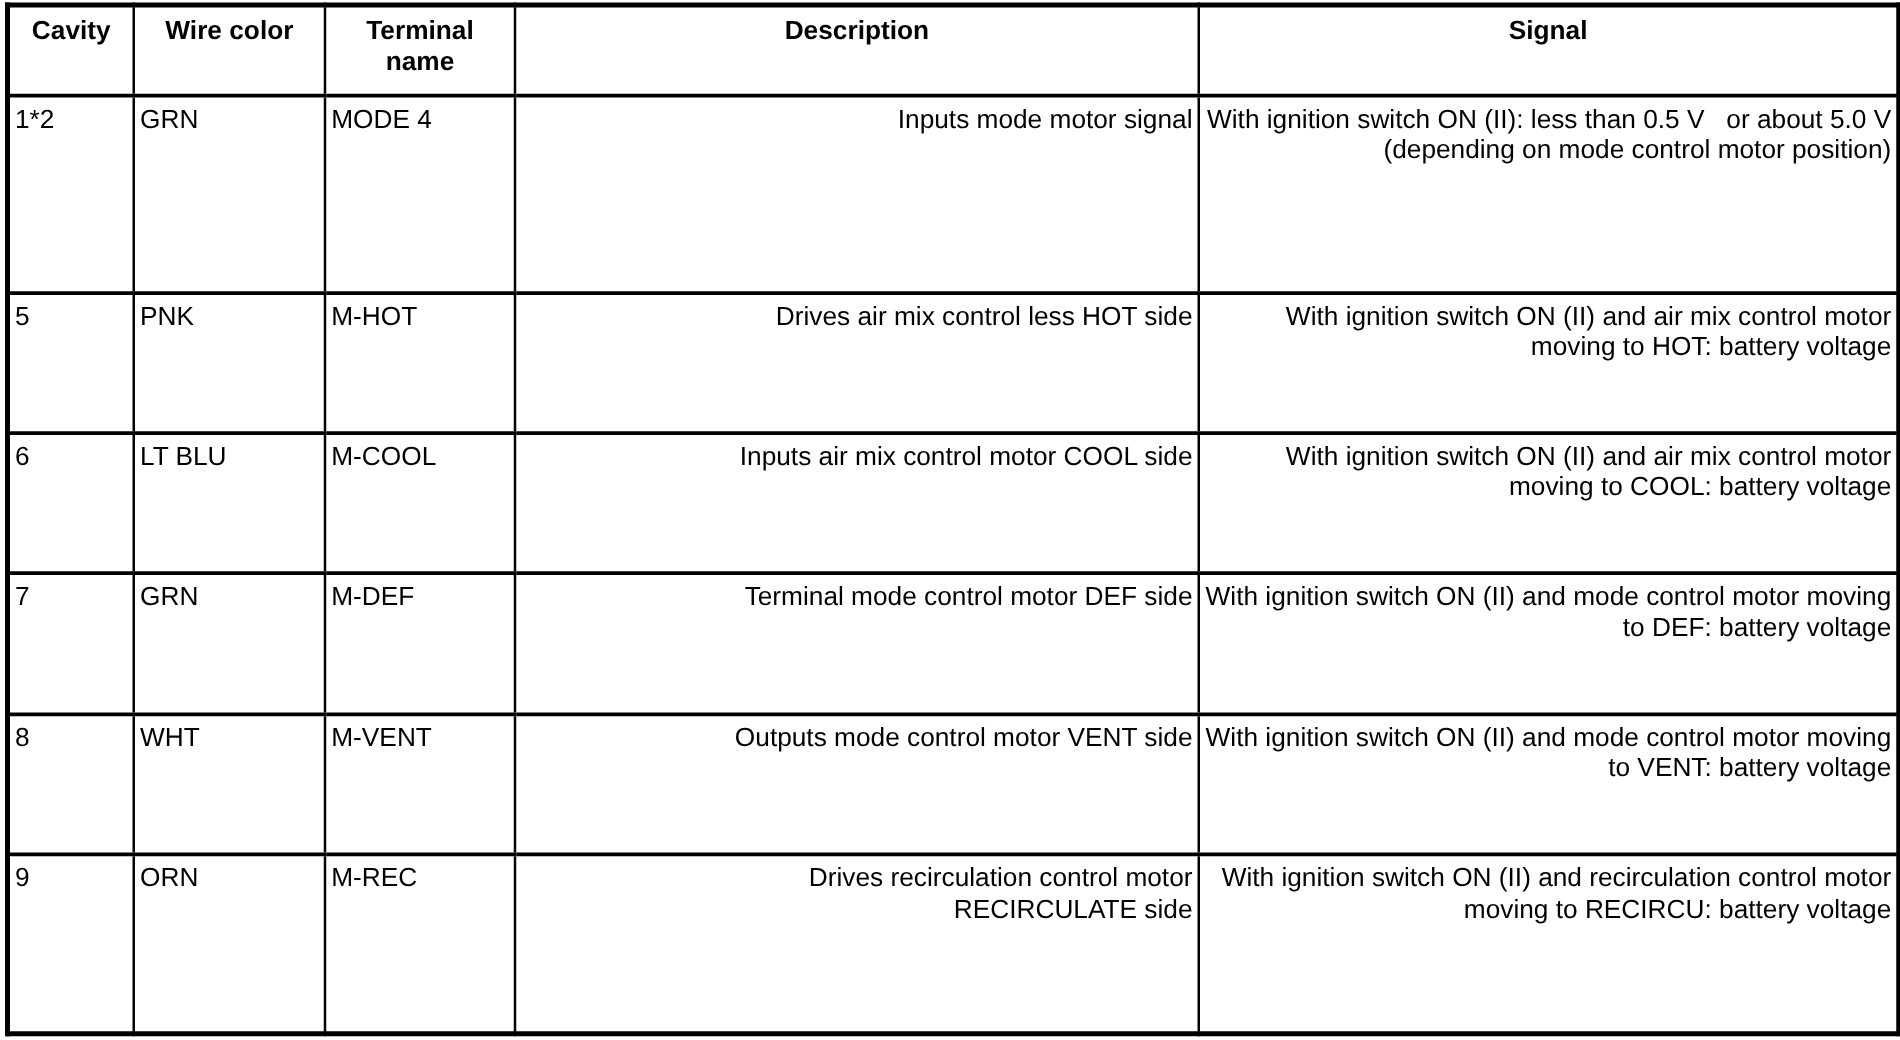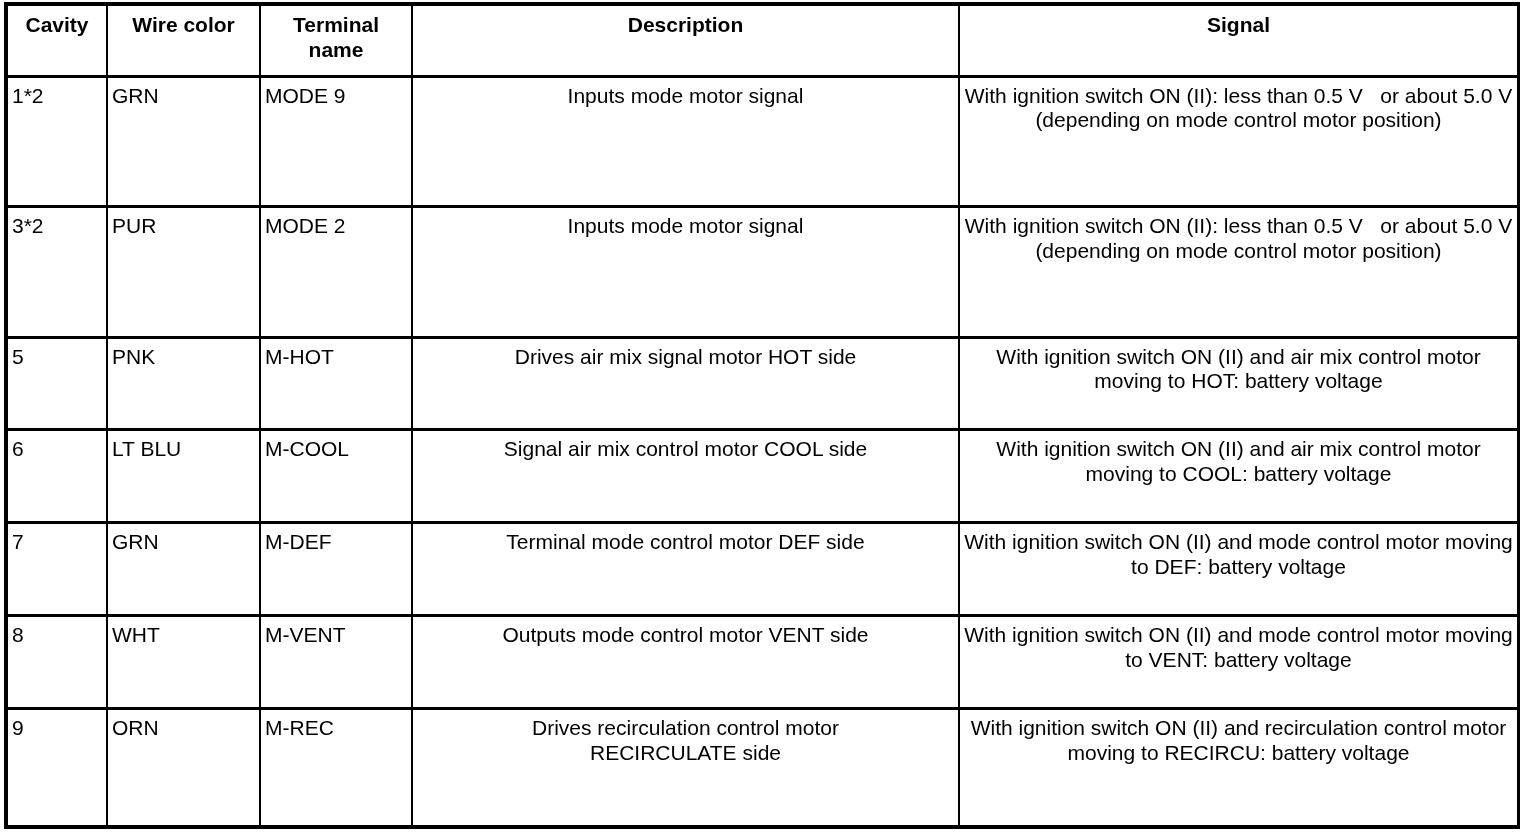--- a/index.html
+++ b/index.html
@@ -55,21 +55,21 @@
     line-height: 1.17;
     padding: 6px 4px 4px 4px;
     border-top: 3px solid #000000;
     border-bottom: 3px solid #000000;
   }
 
   td.c-cavity, td.c-wire, td.c-terminal {
     text-align: left;
   }
   td.c-desc, td.c-signal {
-    text-align: center;
+    text-align: right;
     padding-left: 6px;
     padding-right: 6px;
     white-space: pre-wrap;
   }
 
   
   col.w-cavity   { width: 101px; }
   col.w-wire     { width: 153px; }
   col.w-terminal { width: 152px; }
   col.w-desc     { width: 547px; }
@@ -100,43 +100,36 @@
         <th style="white-space: pre-line;">Terminal
 name</th>
         <th style="white-space: pre-line;">Description</th>
         <th style="white-space: pre-line;">Signal</th>
       </tr>
     </thead>
     <tbody>
       <tr class="r-tall">
         <td class="c-cavity">1*2</td>
         <td class="c-wire">GRN</td>
-        <td class="c-terminal">MODE 9</td>
-        <td class="c-desc">Inputs mode motor signal</td>
-        <td class="c-signal">With ignition switch ON (II): less than 0.5 V   or about 5.0 V (depending on mode control motor position)</td>
-      </tr>
-      <tr class="r-tall">
-        <td class="c-cavity">3*2</td>
-        <td class="c-wire">PUR</td>
-        <td class="c-terminal">MODE 2</td>
+        <td class="c-terminal">MODE 4</td>
         <td class="c-desc">Inputs mode motor signal</td>
         <td class="c-signal">With ignition switch ON (II): less than 0.5 V   or about 5.0 V (depending on mode control motor position)</td>
       </tr>
       <tr class="r-mid">
         <td class="c-cavity">5</td>
         <td class="c-wire">PNK</td>
         <td class="c-terminal">M-HOT</td>
-        <td class="c-desc">Drives air mix signal motor HOT side</td>
+        <td class="c-desc">Drives air mix control less HOT side</td>
         <td class="c-signal">With ignition switch ON (II) and air mix control motor moving to HOT: battery voltage</td>
       </tr>
       <tr class="r-mid">
         <td class="c-cavity">6</td>
         <td class="c-wire">LT BLU</td>
         <td class="c-terminal">M-COOL</td>
-        <td class="c-desc">Signal air mix control motor COOL side</td>
+        <td class="c-desc">Inputs air mix control motor COOL side</td>
         <td class="c-signal">With ignition switch ON (II) and air mix control motor moving to COOL: battery voltage</td>
       </tr>
       <tr class="r-mid">
         <td class="c-cavity">7</td>
         <td class="c-wire">GRN</td>
         <td class="c-terminal">M-DEF</td>
         <td class="c-desc">Terminal mode control motor DEF side</td>
         <td class="c-signal">With ignition switch ON (II) and mode control motor moving to DEF: battery voltage</td>
       </tr>
       <tr class="r-mid">

